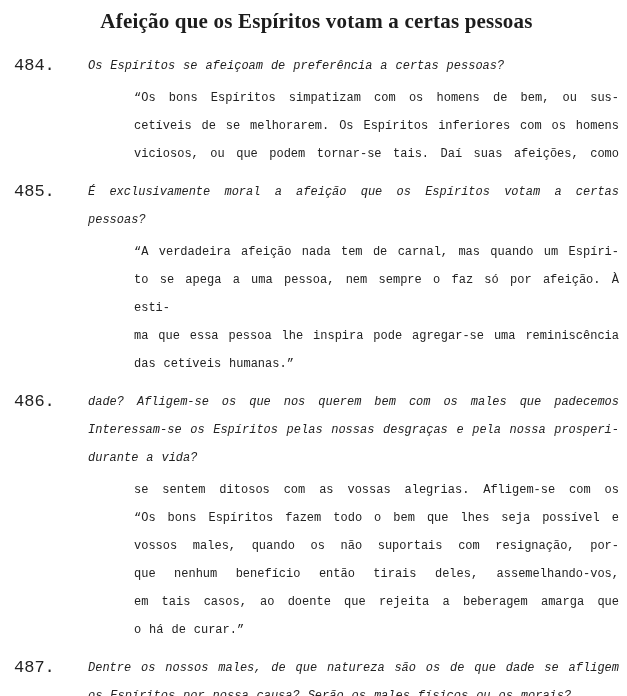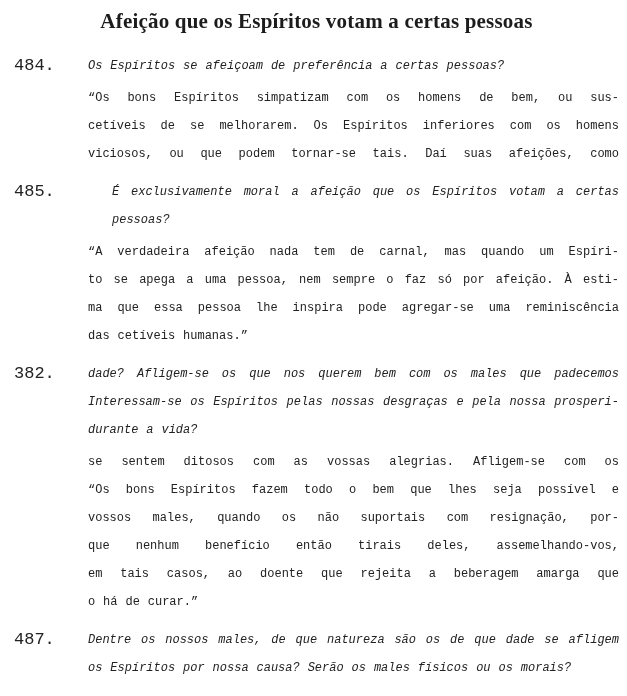--- a/index.html
+++ b/index.html
@@ -46,32 +46,32 @@
     min-width: 0;
     font-size: 12px;
     line-height: 28px;
     color: #222;
   }
   .question {
     font-style: italic;
   }
   .answer {
     margin-top: 4px;
+    margin-left: 46px;
   }
   .line {
     text-align: justify;
     text-align-last: justify;
     word-spacing: 0.06em;
   }
   .line.last {
     text-align-last: left;
   }
   .line.fill {
     text-align-last: justify;
-    margin-left: 24px;
   }
 </style>
 </head>
 <body>
 
 <main class="page">
   <h1 class="title">Afeição que os Espíritos votam a certas pessoas</h1>
   <div id="items">
       <section class="item">
         <div class="num">484.</div>
@@ -94,21 +94,21 @@
           </div>
           <div class="answer">
             <div class="line">“A verdadeira afeição nada tem de carnal, mas quando um Espíri-</div>
             <div class="line">to se apega a uma pessoa, nem sempre o faz só por afeição. À esti-</div>
             <div class="line">ma que essa pessoa lhe inspira pode agregar-se uma reminiscência</div>
             <div class="line last">das cetíveis humanas.”</div>
           </div>
         </div>
       </section>
       <section class="item">
-        <div class="num">382.</div>
+        <div class="num">486.</div>
         <div class="body">
           <div class="question">
             <div class="line">dade? Afligem-se os que nos querem bem com os males que padecemos</div>
             <div class="line">Interessam-se os Espíritos pelas nossas desgraças e pela nossa prosperi-</div>
             <div class="line last">durante a vida?</div>
           </div>
           <div class="answer">
             <div class="line">se sentem ditosos com as vossas alegrias. Afligem-se com os</div>
             <div class="line">“Os bons Espíritos fazem todo o bem que lhes seja possível e</div>
             <div class="line">vossos males, quando os não suportais com resignação, por-</div>

